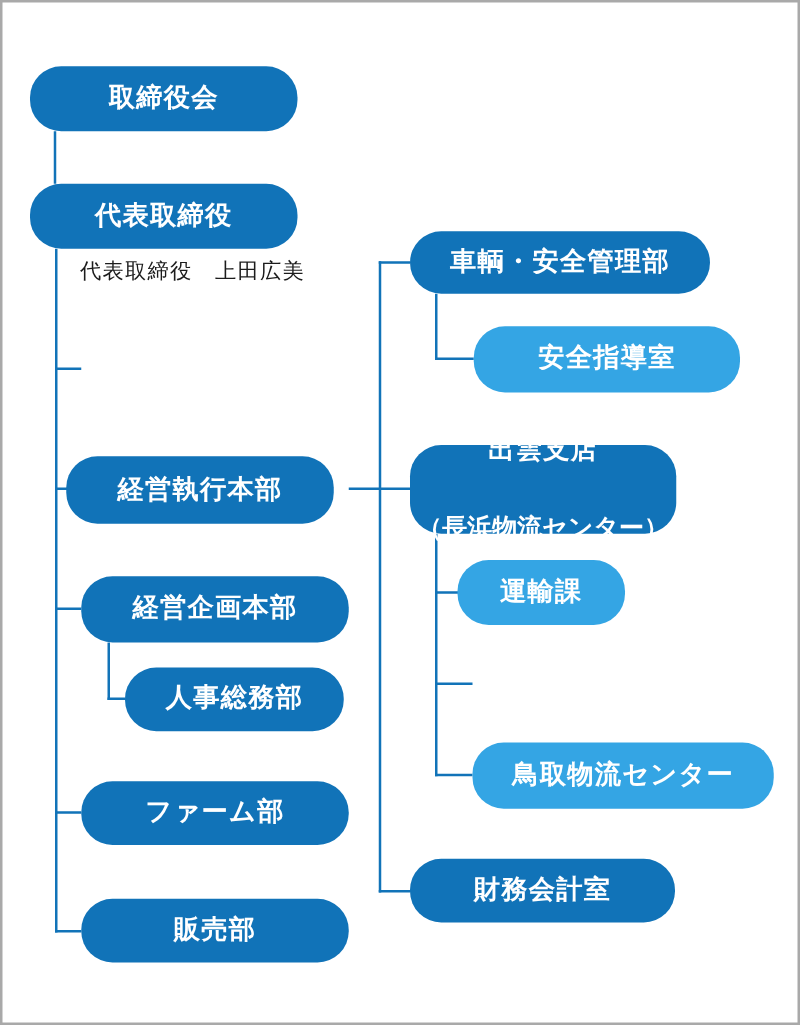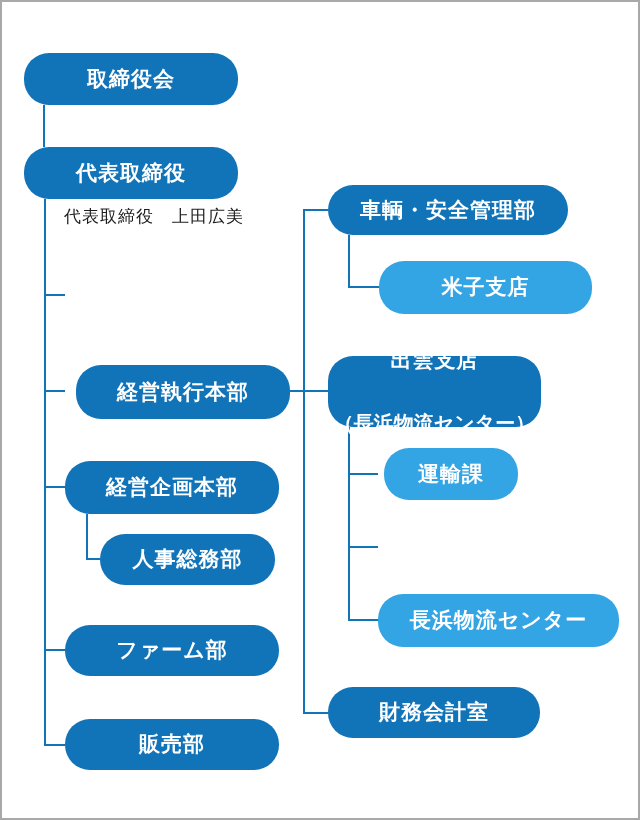--- a/index.html
+++ b/index.html
@@ -51,29 +51,29 @@
   .sub-label {
     font-size: 20px;
     margin-top: 1px;
     letter-spacing: 0;
   }
 
   
   .n-board          { left: 22px;  top: 51px;  width: 214px; height: 52px; }
   .n-representative { left: 22px;  top: 145px; width: 214px; height: 52px; }
   .n-finance        { left: 63px;  top: 267px; width: 214px; height: 53px; }
-  .n-exec-hq        { left: 74px;  top: 363px; width: 214px; height: 54px; }
+  .n-exec-hq        { left: 51px;  top: 363px; width: 214px; height: 54px; }
   .n-planning-hq    { left: 63px;  top: 459px; width: 214px; height: 53px; }
   .n-hr             { left: 98px;  top: 532px; width: 175px; height: 51px; }
   .n-farm           { left: 63px;  top: 623px; width: 214px; height: 51px; }
   .n-sales          { left: 63px;  top: 717px; width: 214px; height: 51px; }
   .n-vehicle-safety { left: 326px; top: 183px; width: 240px; height: 50px; }
   .n-safety-guide   { left: 377px; top: 259px; width: 213px; height: 53px; }
   .n-izumo          { left: 326px; top: 354px; width: 213px; height: 71px; gap: 38px; }
-  .n-transport      { left: 382px; top: 446px; width: 134px; height: 52px; }
+  .n-transport      { left: 364px; top: 446px; width: 134px; height: 52px; }
   .n-warehouse      { left: 376px; top: 519px; width: 134px; height: 52px; }
   .n-tottori        { left: 376px; top: 592px; width: 241px; height: 53px; }
   .n-yonago         { left: 326px; top: 685px; width: 212px; height: 51px; }
 </style>
 </head>
 <body>
 
 <div class="canvas">
 
   <div class="line" style="left:41px;  top:103px; width:2px;  height:42px;"></div>
@@ -99,22 +99,22 @@
   <div class="node dark n-board">取締役会</div>
   <div class="node dark n-representative">代表取締役</div>
   <div class="name-label">代表取締役　上田広美</div>
   <div class="node dark n-exec-hq">経営執行本部</div>
   <div class="node dark n-planning-hq">経営企画本部</div>
   <div class="node dark n-hr">人事総務部</div>
   <div class="node dark n-farm">ファーム部</div>
   <div class="node dark n-sales">販売部</div>
 
   <div class="node dark n-vehicle-safety">車輌・安全管理部</div>
-  <div class="node light n-safety-guide">米子支店</div>
+  <div class="node light n-safety-guide">安全指導室</div>
   <div class="node dark n-izumo">
     <span>出雲支店</span>
     <span class="sub-label">（長浜物流センター）</span>
   </div>
   <div class="node light n-transport">運輸課</div>
-  <div class="node light n-tottori">長浜物流センター</div>
+  <div class="node light n-tottori">鳥取物流センター</div>
   <div class="node dark n-yonago">財務会計室</div>
 
 </div>
 
 </body></html>

